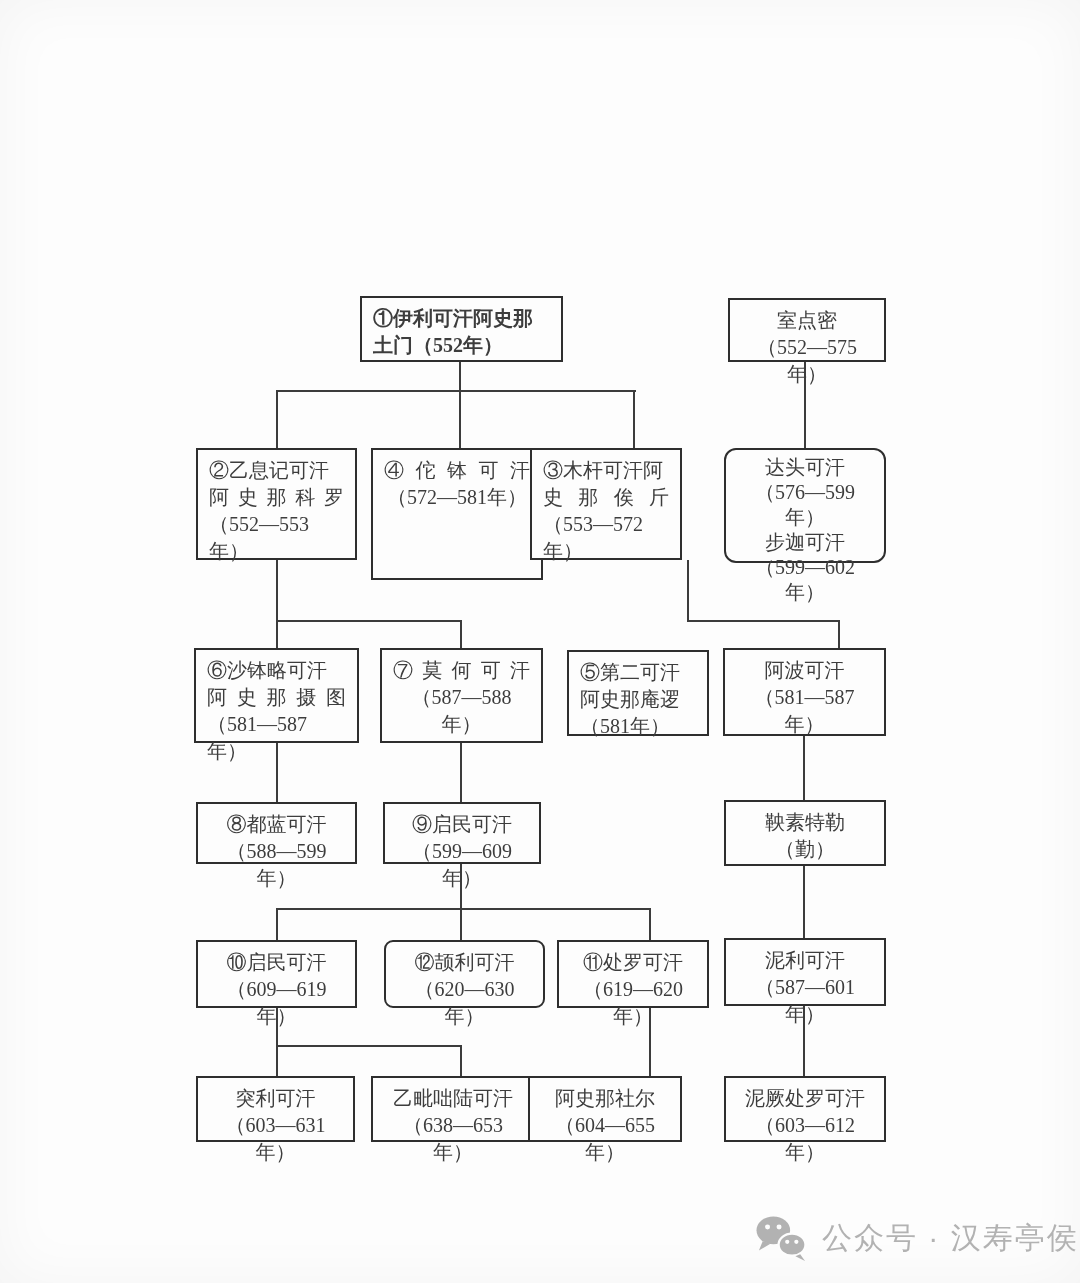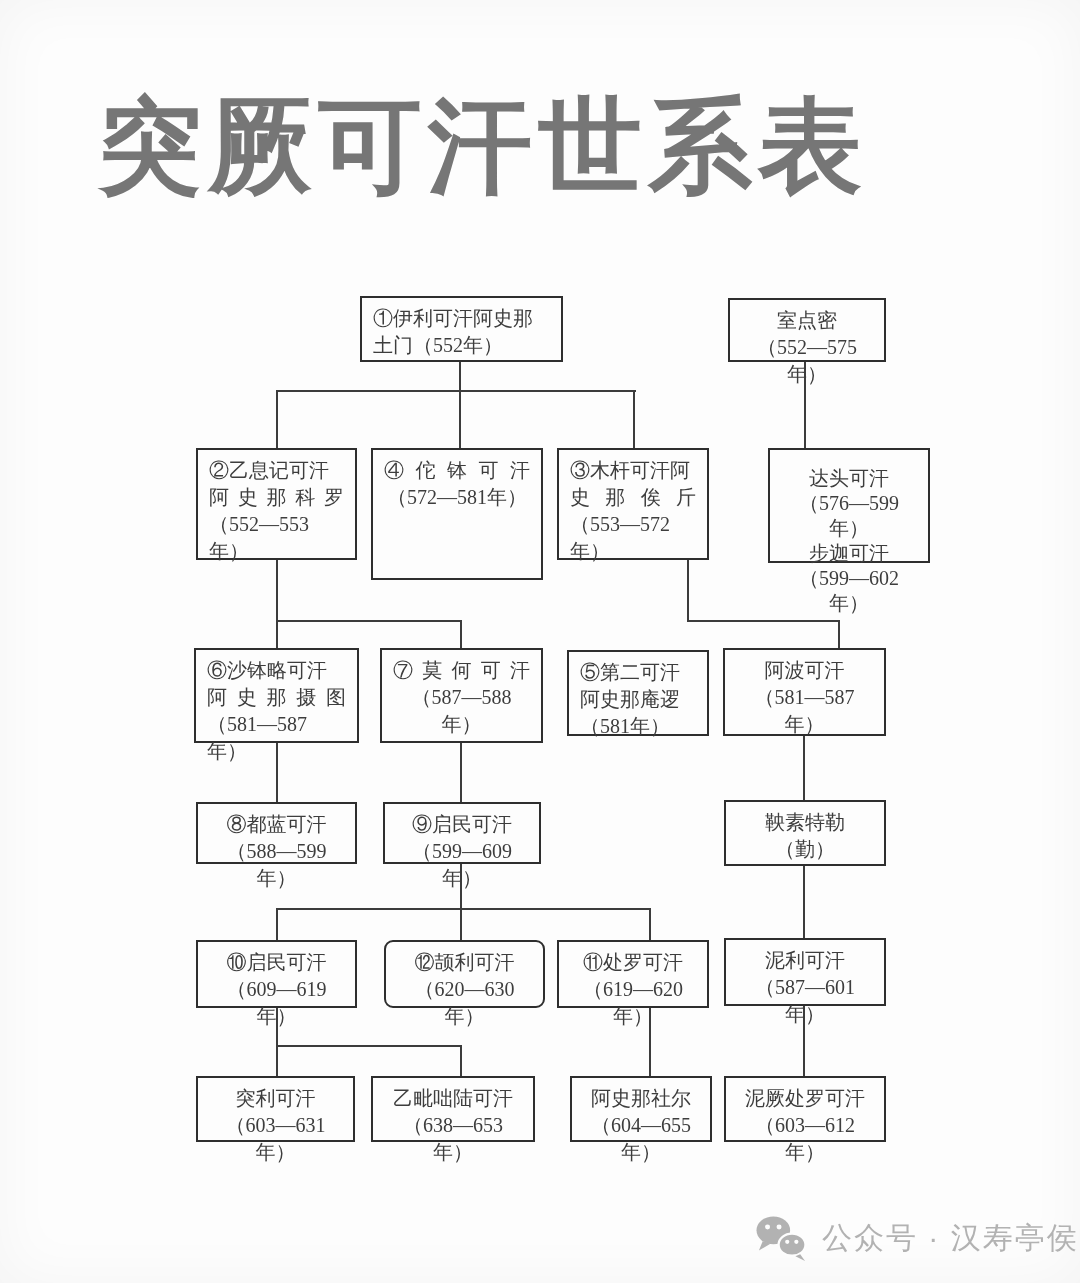--- a/index.html
+++ b/index.html
@@ -36,40 +36,40 @@
     z-index: 2;
   }
   .node .ln { display: block; text-align: center; }
   .node.left .ln { text-align: left; }
   .node .ln.spread { text-align: justify; text-align-last: justify; }
   .cline { position: absolute; background: #3c3c3c; z-index: 1; }
   .v { width: 2px; }
   .h { height: 2px; }
 
   
-  .n1  { left:360px; top:296px; width:203px; height:66px; }
+  .n1  { left:360px; top:296px; width:203px; height:66px;font-weight:bold; }
   .n2  { left:728px; top:298px; width:158px; height:64px; }
   .n3  { left:196px; top:448px; width:161px; height:112px; }
   .n4  { left:371px; top:448px; width:172px; height:132px; }
-  .n5  { left:557px; top:448px; width:152px; height:112px; }
-  .n6  { left:768px; top:448px; width:162px; height:115px; line-height:25px; padding-top:16px; }
+  .n5  { left:530px; top:448px; width:152px; height:112px; }
+  .n6  { left:724px; top:448px; width:162px; height:115px; line-height:25px; padding-top:5px;border-radius:12px; }
   .n7  { left:194px; top:648px; width:165px; height:95px; }
   .n8  { left:380px; top:648px; width:163px; height:95px; }
   .n9  { left:567px; top:650px; width:142px; height:86px; }
   .n10 { left:723px; top:648px; width:163px; height:88px; }
   .n11 { left:196px; top:802px; width:161px; height:62px; }
   .n12 { left:383px; top:802px; width:158px; height:62px; }
   .n13 { left:724px; top:800px; width:162px; height:66px; }
   .n14 { left:196px; top:940px; width:161px; height:68px; }
   .n15 { left:384px; top:940px; width:161px; height:68px;border-radius:9px; }
   .n16 { left:557px; top:940px; width:152px; height:68px; }
   .n17 { left:724px; top:938px; width:162px; height:68px; }
   .n18 { left:196px; top:1076px; width:159px; height:66px; }
   .n19 { left:371px; top:1076px; width:164px; height:66px; }
-  .n20 { left:570px; top:1076px; width:142px; height:66px; }
+  .n20 { left:528px; top:1076px; width:154px; height:66px; }
   .n21 { left:724px; top:1076px; width:162px; height:66px; }
 
   
   .c1  { left:459px; top:362px;  height:28px; }
   .c2  { left:276px; top:390px;  width:360px; }
   .c3  { left:276px; top:390px;  height:58px; }
   .c4  { left:459px; top:390px;  height:58px; }
   .c5  { left:633px; top:390px;  height:58px; }
   .c6  { left:804px; top:362px;  height:86px; }
   .c7  { left:276px; top:560px;  height:88px; }
@@ -108,21 +108,20 @@
     font-size: 30px;
     letter-spacing: 2px;
     white-space: nowrap;
   }
 </style>
 </head>
 <body>
 
 <div class="screen">
 
-  <div class="title">突厥可汗世系表</div>
 
   <div class="node n1 left">
     <span class="ln">①伊利可汗阿史那</span>
     <span class="ln">土门（552年）</span>
   </div>
   <div class="node n2">
     <span class="ln">室点密</span>
     <span class="ln">（552—575年）</span>
   </div>
 

